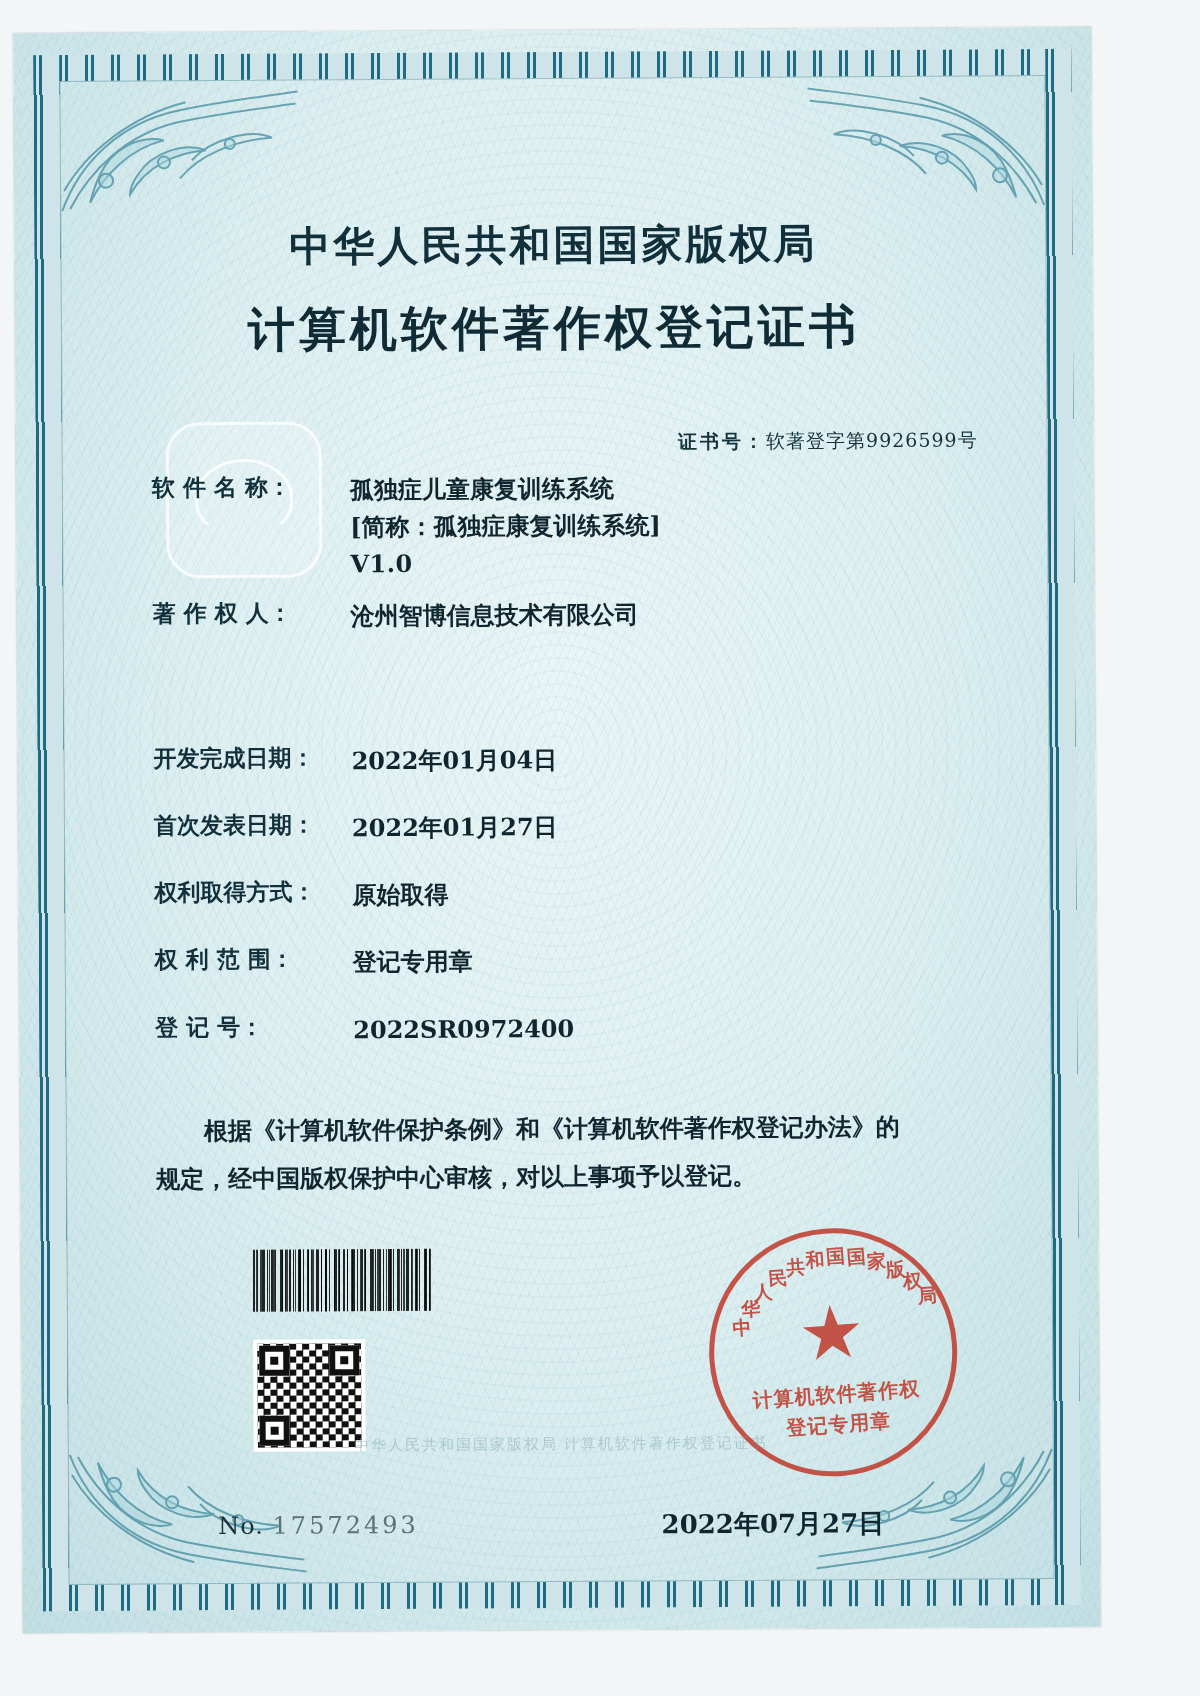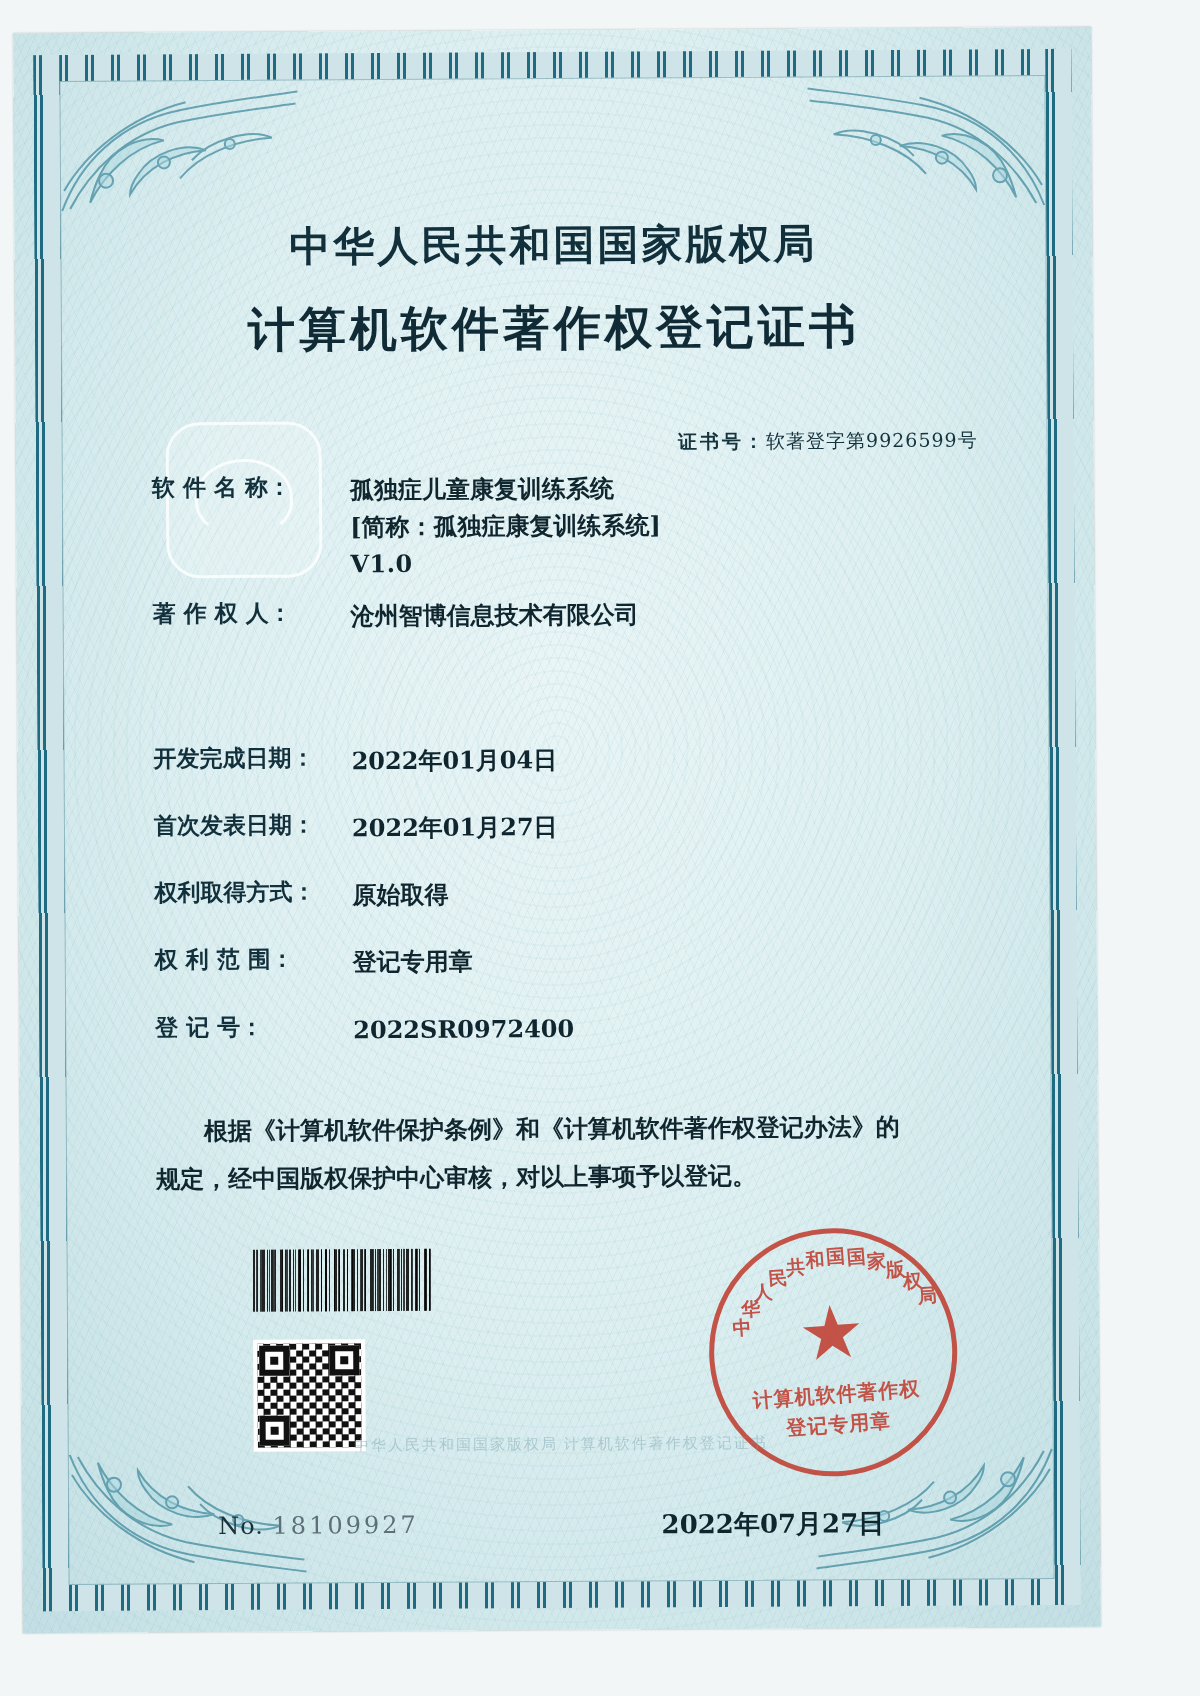--- a/index.html
+++ b/index.html
@@ -529,20 +529,20 @@
         <span style="transform:rotate(44deg) translate(0,-108px) rotate(-44deg)">权</span>
         <span style="transform:rotate(55deg) translate(0,-108px) rotate(-55deg)">局</span>
       </div>
       <div class="star">★</div>
       <div class="line1">计算机软件著作权</div>
       <div class="line2">登记专用章</div>
     </div>
 
     <div class="doc-no">
       <span>No.</span>
-      <span class="num">18109927</span>
+      <span class="num">17572493</span>
     </div>
     <div class="issue-date">2022年07月27日</div>
 
     <div class="microtext">中华人民共和国国家版权局 计算机软件著作权登记证书</div>
 
   </div>
 </div>
 
 </body></html>

